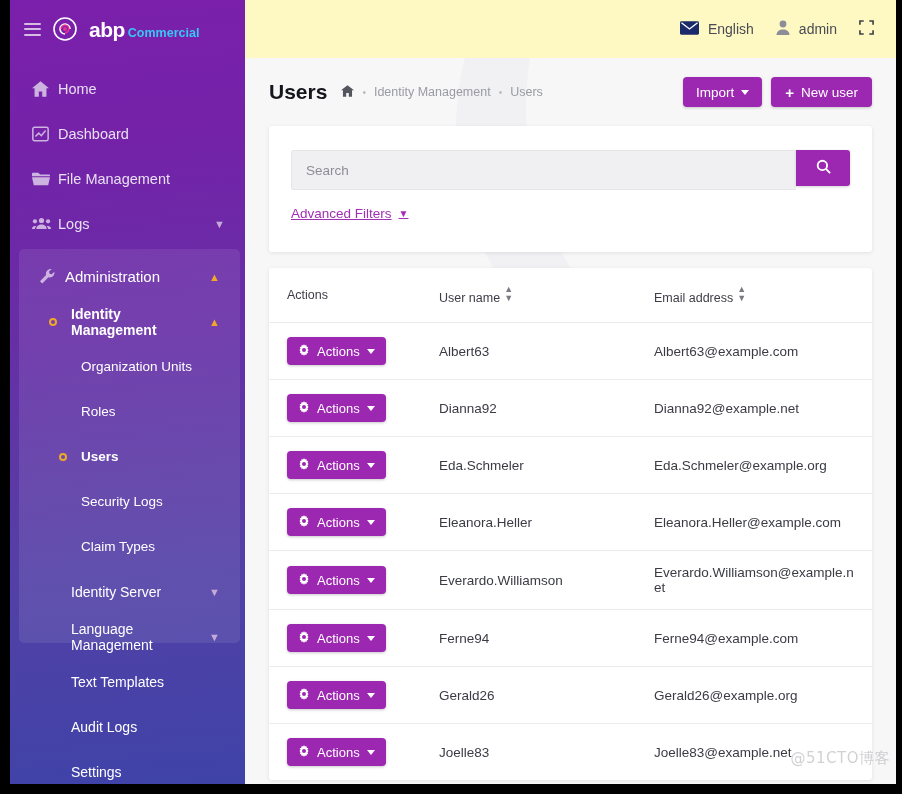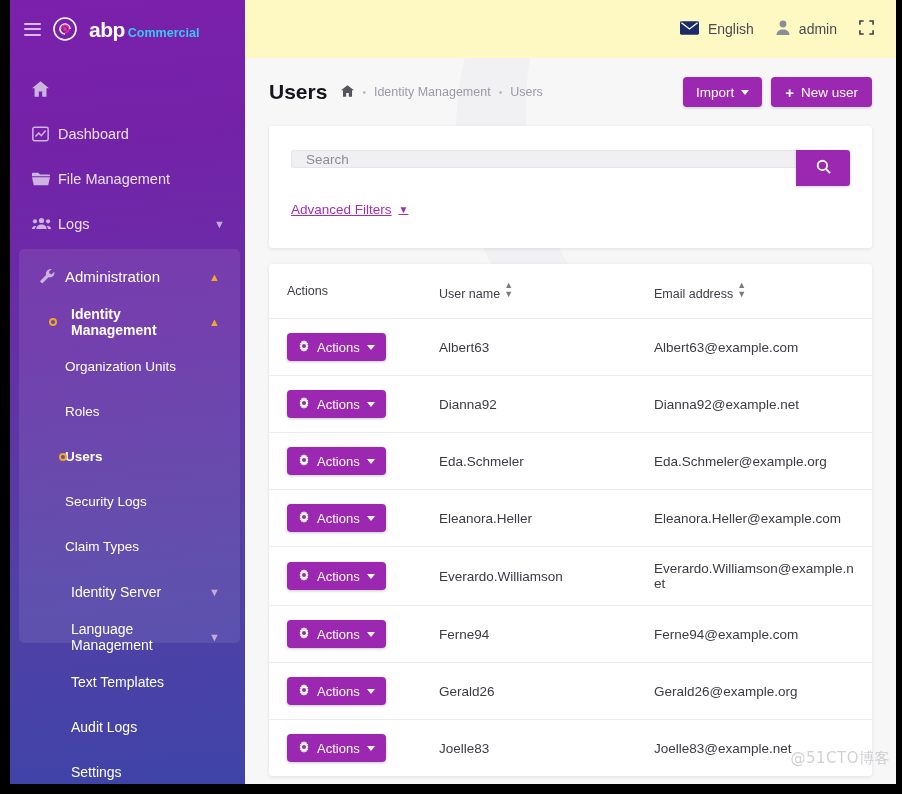--- a/index.html
+++ b/index.html
@@ -44,21 +44,21 @@
   .nav-item .chev { margin-right: 20px; font-size: 11px; color:#c5a9db; }
   .nav-item .chev.up { color:#f0a827; }
 
   #admin-box {
     position:absolute; left: 9px; top: 249px; width: 221px; height: 394px;
     background: rgba(255,255,255,0.085);
     border-radius: 5px;
   }
   #admin-box .nav-item { color:#fff; }
   .nav-item.lvl1 { padding-left: 30px; font-size:14px; }
-  .nav-item.lvl2 { padding-left: 46px; font-size:13.5px; color:#d3c2e4; }
+  .nav-item.lvl2 { padding-left: 62px; font-size:13.5px; color:#d3c2e4; }
   .nav-item.active-leaf { color:#fff; font-weight:600; }
   .dot {
     position:absolute; width:8px; height:8px; border-radius:50%;
     border:2px solid #f0a827; background: transparent;
   }
   .nav-item.admin-head { font-size:15px; font-weight:500; color:#fff; padding-left:20px; }
   .wrench { color:#f0b429; }
 
   
   #topbar {
@@ -102,21 +102,21 @@
   #newuser-btn { height:30px; padding: 0 14px; box-shadow:0 1px 3px rgba(0,0,0,.2); }
   .caret { width:0;height:0;border-left:4px solid transparent;border-right:4px solid transparent;border-top:5px solid #fff; display:inline-block; }
 
   .card {
     position:relative; margin: 0 24px; background:#fff;
     border-radius:3px; box-shadow: 0 1px 4px rgba(0,0,0,0.09);
   }
   #search-card { padding: 24px 22px 30px 22px; margin-bottom: 16px; }
   #search-row { display:flex; }
   #search-input {
-    flex:1; height:18px; border:1px solid #e6e6e9; border-right:none;
+    flex:1; height:40px; border:1px solid #e6e6e9; border-right:none;
     background:#f0f0f2; padding: 0 14px; font-size:13.5px; color:#555;
     font-family:"Liberation Sans", sans-serif; outline:none;
     border-radius: 3px 0 0 3px;
   }
   #search-input::placeholder { color:#8d8d97; }
   #search-btn { width:54px; height:36px; border-radius:0 3px 3px 0; justify-content:center; box-shadow:0 1px 3px rgba(0,0,0,.18);}
   #adv-filters {
     margin-top: 16px; display:inline-flex; align-items:center; gap:7px;
     color:#a12fb5; font-size:13.5px; text-decoration:underline; cursor:pointer;
   }
@@ -169,20 +169,21 @@
         <span class="abp">abp</span><span class="comm">Commercial</span>
       </div>
     </div>
 
     <div class="nav-item" style="margin-top:8px;">
       <span class="nav-ico">
         <svg width="17" height="16" viewBox="0 0 20 18" fill="currentColor">
             <path d="M10 0 0 8h3v10h5v-6h4v6h5V8h3z"></path>
           </svg>
       </span>
+      <span class="nav-label">Home</span>
     </div>
 
     <div class="nav-item">
       <span class="nav-ico">
         <svg width="17" height="16" viewBox="0 0 20 18" fill="none" stroke="currentColor" stroke-width="1.8">
             <rect x="1" y="1" width="18" height="16" rx="2"></rect>
             <path d="M4 12l4-4 3 3 5-6"></path>
           </svg>
       </span>
       <span class="nav-label">Dashboard</span>

